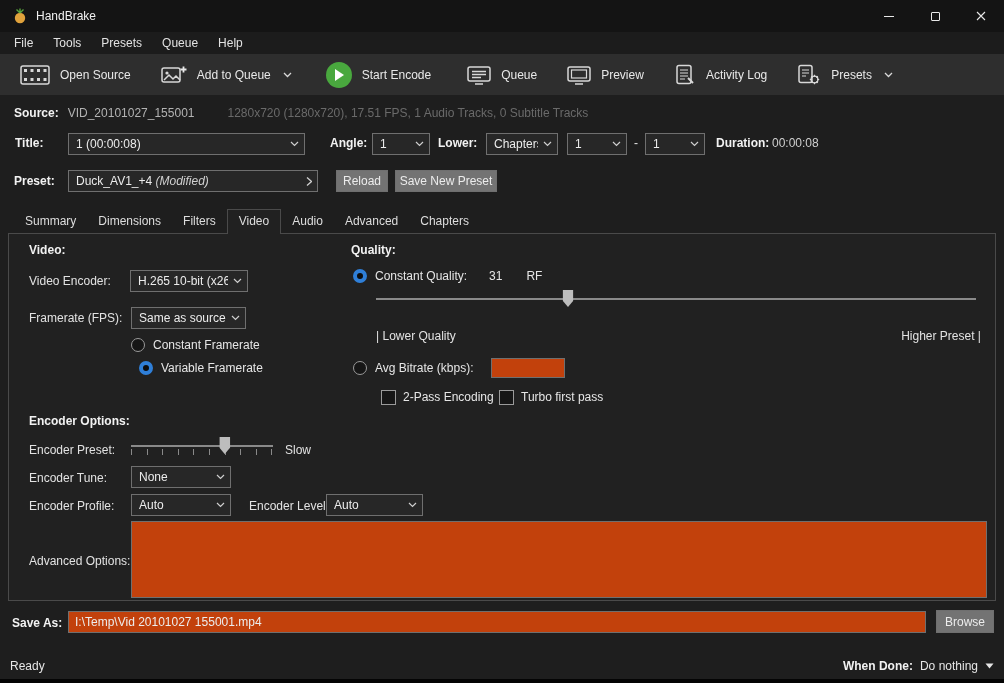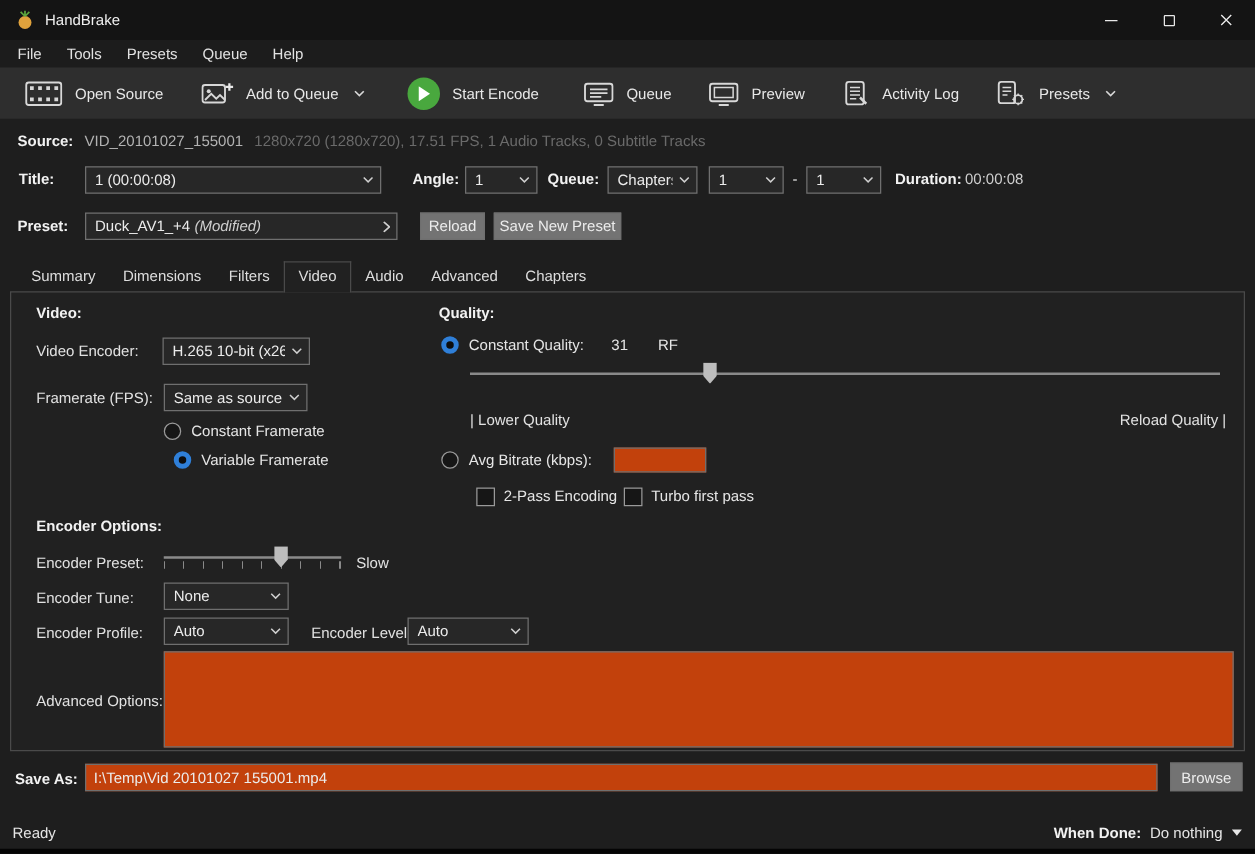--- a/index.html
+++ b/index.html
@@ -23,21 +23,21 @@
   
   .toolbar { position:absolute; top:54px; left:0; width:100%; height:41px; background:#2e2e2e; display:flex; align-items:center; padding-left:8px; }
   .tb-btn { display:flex; align-items:center; gap:10px; height:52px; padding:0 12px; color:#e8e8e8; white-space:nowrap; }
   .encode-circle { width:26px; height:26px; border-radius:50%; background:#49a83e; display:flex; align-items:center; justify-content:center; }
   .chev-sm { margin-left:2px; }
 
   
   .source-row { position:absolute; top:106px; left:14px; display:flex; align-items:baseline; gap:9px; white-space:nowrap; }
   .blabel { font-weight:bold; color:#f2f2f2; }
   .src-name { color:#b3b3b3; }
-  .src-details { color:#6a6a6a; }
+  .src-details { color:#6a6a6a;margin-left:24px; }
 
   .abs { position:absolute; }
   .row-line { position:absolute; left:0; width:100%; height:24px; }
 
   .dd { position:absolute; display:flex; align-items:center; justify-content:space-between; height:22px; background:#272727; border:1px solid #6f6f6f; color:#ececec; padding:0 5px 0 7px; overflow:hidden; white-space:nowrap; }
   .dd .dd-text { overflow:hidden; text-overflow:clip; }
   .dd svg { flex:0 0 auto; margin-left:5px; }
 
   .btn { position:absolute; height:22px; background:#737373; border:1px solid #6f6f6f; color:#ececec; display:flex; align-items:center; justify-content:center; padding:0 10px; white-space:nowrap; }
 
@@ -214,21 +214,21 @@
           <path d="M1 1 l3.5 3.5 L8 1" stroke="#cfcfcf" stroke-width="1.2" fill="none"></path>
         </svg>
     </div>
     <span class="blabel abs" style="left:330px; top:4px;">Angle:</span>
     <div class="dd" style="left:372px; top:1px; width:58px;">
       <span class="dd-text">1</span>
       <svg width="9" height="6" viewBox="0 0 9 6">
           <path d="M1 1 l3.5 3.5 L8 1" stroke="#cfcfcf" stroke-width="1.2" fill="none"></path>
         </svg>
     </div>
-    <span class="blabel abs" style="left:438px; top:4px;">Queue:</span>
+    <span class="blabel abs" style="left:438px; top:4px;">Lower:</span>
     <div class="dd" style="left:486px; top:1px; width:72px;">
       <span class="dd-text">Chapters</span>
       <svg width="9" height="6" viewBox="0 0 9 6">
           <path d="M1 1 l3.5 3.5 L8 1" stroke="#cfcfcf" stroke-width="1.2" fill="none"></path>
         </svg>
     </div>
     <div class="dd" style="left:567px; top:1px; width:60px;">
       <span class="dd-text">1</span>
       <svg width="9" height="6" viewBox="0 0 9 6">
           <path d="M1 1 l3.5 3.5 L8 1" stroke="#cfcfcf" stroke-width="1.2" fill="none"></path>
@@ -310,21 +310,21 @@
       <span>Constant Quality:</span>
       <span style="margin-left:14px;">31</span>
       <span style="margin-left:16px;">RF</span>
     </div>
 
     <div class="slider" style="left:367px; top:56px; width:600px;">
       <div class="slider-track"></div>
       <div class="slider-thumb" style="left:32%;"></div>
     </div>
     <span class="lbl" style="left:367px; top:95px;">| Lower Quality</span>
-    <span class="lbl" style="right:14px; top:95px; left:auto;">Reload Quality |</span>
+    <span class="lbl" style="right:14px; top:95px; left:auto;">Higher Preset |</span>
 
     <div class="radio-row" style="left:344px; top:125px;">
       <span class="radio"></span>
       <span>Avg Bitrate (kbps):</span>
       <input class="text-input" style="width: 74px; height: 20px; margin-left: 10px;">
     </div>
 
     <div class="cb-row" style="left:372px; top:154px;">
       <span class="checkbox"></span>
       <span>2-Pass Encoding</span>

